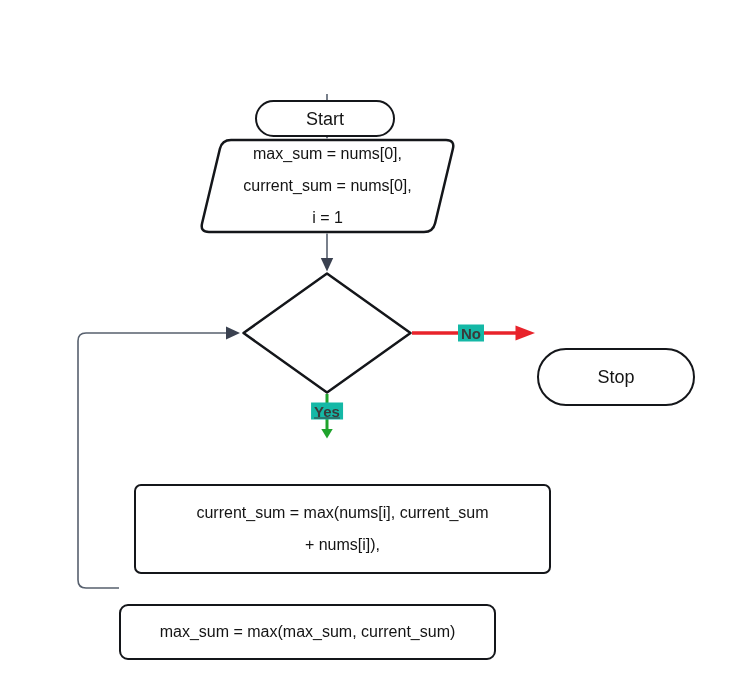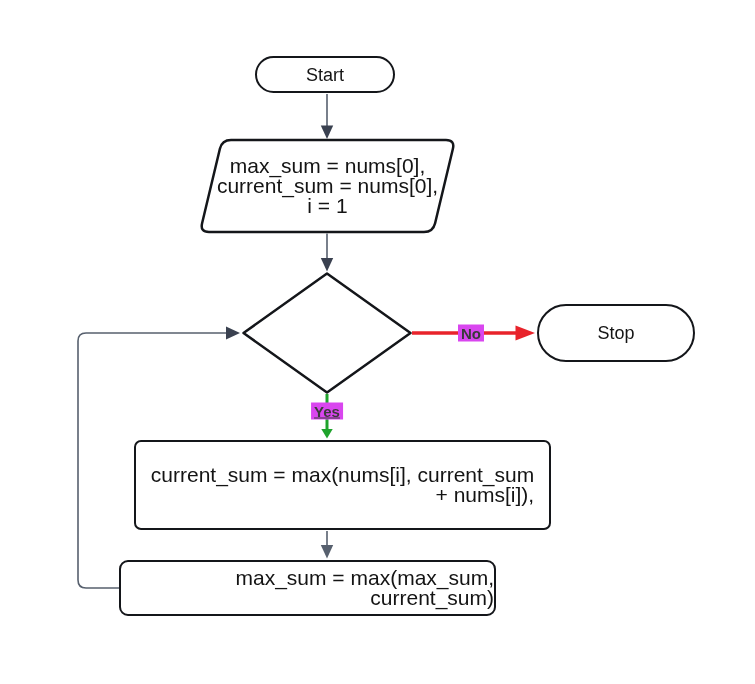--- a/index.html
+++ b/index.html
@@ -31,47 +31,48 @@
     fill: none;
   }
   .node {
     position: absolute;
     box-sizing: border-box;
     background: #ffffff;
     border: 2.5px solid #14161a;
     display: flex;
     align-items: center;
     justify-content: center;
-    text-align: right;
+    text-align: center;
     color: #141414;
+    margin-top: 44px;
   }
   .node-text {
     position: absolute;
     display: flex;
     align-items: center;
     justify-content: center;
     text-align: center;
     color: #141414;
   }
   .node-label {
     white-space: pre-line;
-    font-size: 21px;
-    line-height: 20px;
+    font-size: 16px;
+    line-height: 32px;
   }
   .stadium .node-label { font-size: 18px; line-height: 22px; }
   .start { left: 255px; top: 56px;  width: 140px; height: 37px; border-radius: 19px; }
   .stop  { left: 537px; top: 304px; width: 158px; height: 58px; border-radius: 29px; }
   .rect1 { left: 134px; top: 440px; width: 417px; height: 90px; border-radius: 7px; }
   .rect2 { left: 119px; top: 560px; width: 377px; height: 56px; border-radius: 9px; }
   .init-text { left: 204px; top: 142px; width: 247px; height: 88px; }
   .cond-text { left: 247px; top: 276px; width: 160px; height: 114px; }
   .edge-label {
     position: absolute;
     transform: translate(-50%, -50%);
-    background: #d946ef;
+    background: #14b8a6;
     padding: 0 3px;
     font-size: 15px;
     font-weight: 700;
     color: #3a3a3a;
     line-height: 17px;
   }
   .label-no  { left: 471px; top: 333px; }
   .label-yes { left: 327px; top: 411px; text-decoration: underline; }
 </style>
 </head>

